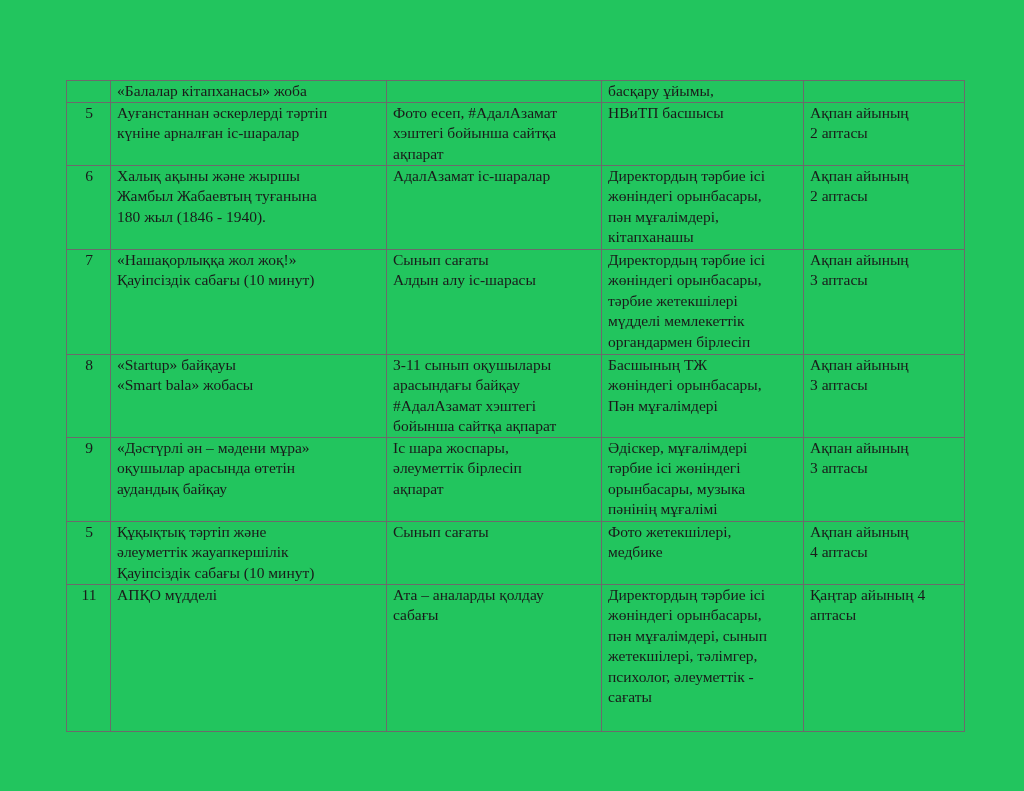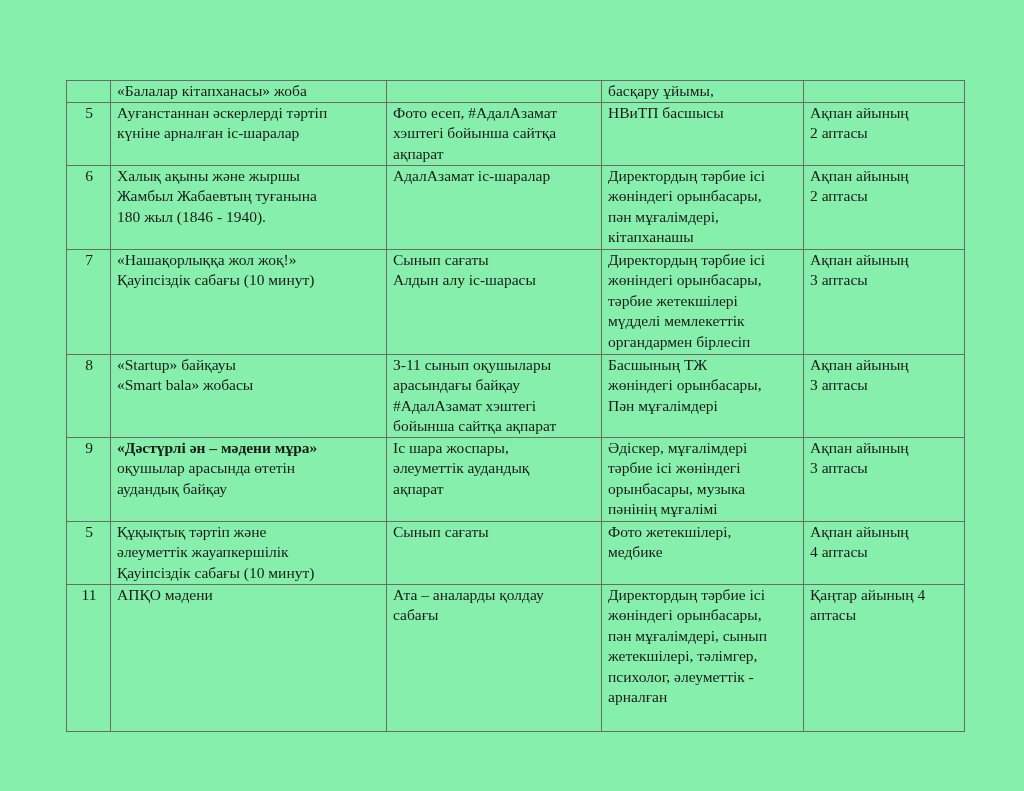--- a/index.html
+++ b/index.html
@@ -1,35 +1,35 @@
 <!DOCTYPE html>
 <html><head>
 <meta charset="utf-8">
 <style>
   html, body { margin: 0; padding: 0; background: #ffffff; }
   body { width: 1024px; height: 791px; position: relative; overflow: hidden; }
-  .page { position: absolute; left: 0; top: 0; width: 1024px; height: 791px; background: #86efac; }
+  .page { position: absolute; left: 0; top: 0; width: 1024px; height: 791px; background: #22c55e; }
   table.plan {
     position: absolute; left: 66px; top: 80px;
     width: 898px;
     border-collapse: collapse;
     table-layout: fixed;
     font-family: "Liberation Serif", "DejaVu Serif", serif;
     font-size: 15.5px;
     line-height: 20.5px;
     color: #1a1a1a;
   }
   table.plan td {
     border: 1.5px solid #6b6b6b;
     vertical-align: top;
     padding: 0 5px 0 6px;
   }
   td.num { text-align: center; padding: 0; }
   .line { display: block; }
-  .bold { font-weight: bold; }
+  .bold { font-weight: normal; }
   tr.r0 td { height: 20px; }
   tr.r5 td { height: 62px; }
   tr.r6 td { height: 83px; }
   tr.r7 td { height: 104px; }
   tr.r8 td { height: 82px; }
   tr.r9 td { height: 83px; }
   tr.r10 td { height: 62px; }
   tr.r11 td { height: 146px; }
 </style>
 </head>
@@ -148,21 +148,21 @@
 
       <tr class="r9">
         <td class="num">9</td>
         <td>
           <span class="line bold">«Дәстүрлі ән – мәдени мұра»</span>
           <span class="line">оқушылар арасында өтетін</span>
           <span class="line">аудандық байқау</span>
         </td>
         <td>
           <span class="line">Іс шара жоспары,</span>
-          <span class="line">әлеуметтік аудандық</span>
+          <span class="line">әлеуметтік бірлесіп</span>
           <span class="line">ақпарат</span>
         </td>
         <td>
           <span class="line">Әдіскер, мұғалімдері</span>
           <span class="line">тәрбие ісі жөніндегі</span>
           <span class="line">орынбасары, музыка</span>
           <span class="line">пәнінің мұғалімі</span>
         </td>
         <td>
           <span class="line">Ақпан айының</span>
@@ -186,33 +186,33 @@
         </td>
         <td>
           <span class="line">Ақпан айының</span>
           <span class="line">4 аптасы</span>
         </td>
       </tr>
 
       <tr class="r11">
         <td class="num">11</td>
         <td>
-          <span class="line">АПҚО мәдени</span>
+          <span class="line">АПҚО мүдделі</span>
         </td>
         <td>
           <span class="line">Ата – аналарды қолдау</span>
           <span class="line">сабағы</span>
         </td>
         <td>
           <span class="line">Директордың тәрбие ісі</span>
           <span class="line">жөніндегі орынбасары,</span>
           <span class="line">пән мұғалімдері, сынып</span>
           <span class="line">жетекшілері, тәлімгер,</span>
           <span class="line">психолог, әлеуметтік -</span>
-          <span class="line">арналған</span>
+          <span class="line">сағаты</span>
         </td>
         <td>
           <span class="line">Қаңтар айының 4</span>
           <span class="line">аптасы</span>
         </td>
       </tr>
     </tbody>
   </table>
 </div>
 

